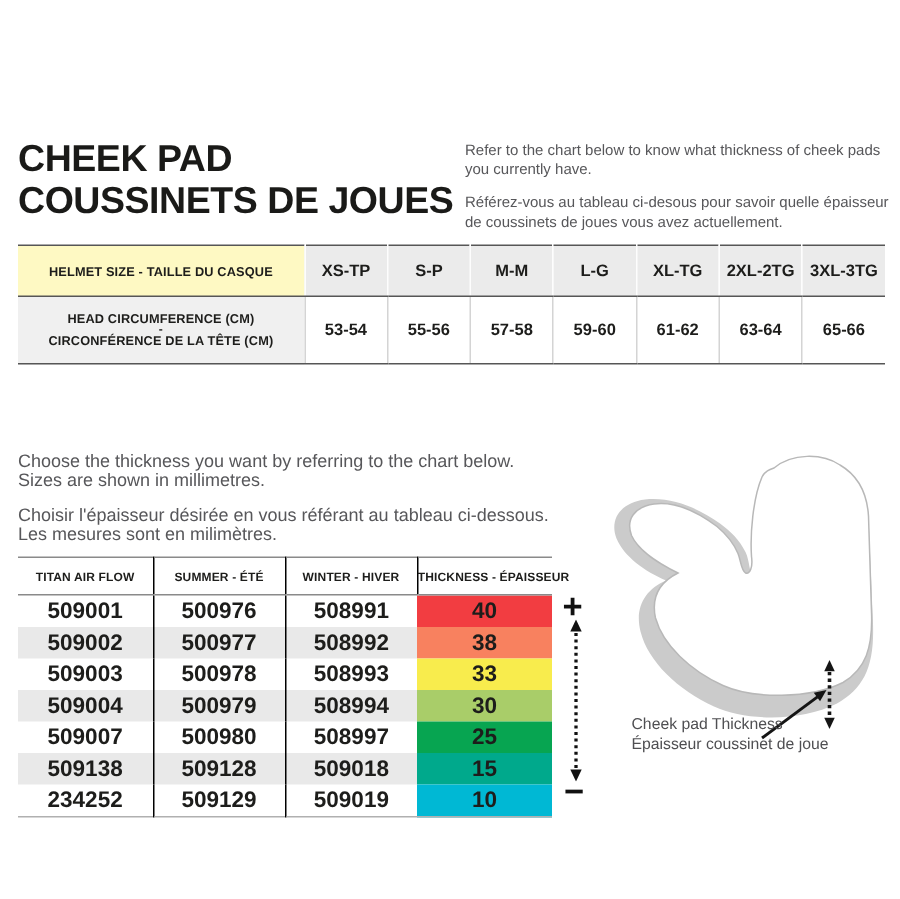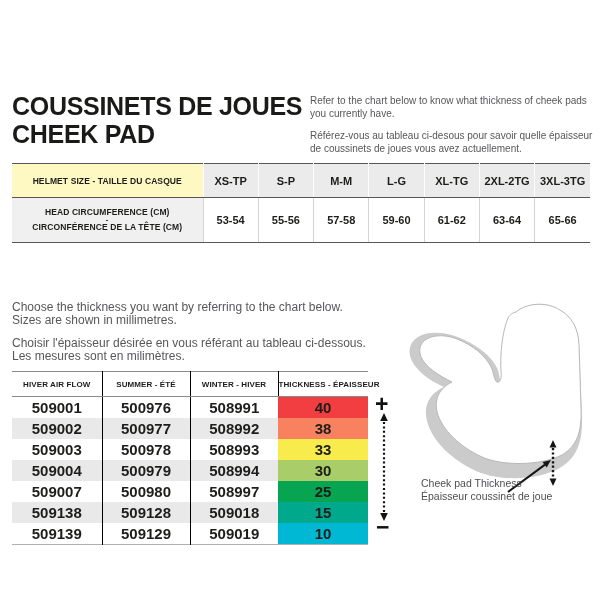--- a/index.html
+++ b/index.html
@@ -58,22 +58,22 @@
   .illu{position:absolute;left:396px;top:296px;}
   .illu-label{position:absolute;left:421px;top:477px;font-size:10.5px;line-height:13px;
               color:#4f4f52;}
 </style>
 </head>
 <body>
 
 <div class="page">
 
   <div class="title">
+    <div>CHEEK PAD</div>
     <div>COUSSINETS DE JOUES</div>
-    <div>CHEEK PAD</div>
   </div>
   <div class="intro">
     <p>Refer to the chart below to know what thickness of cheek pads you currently have.</p>
     <p>Référez-vous au tableau ci-desous pour savoir quelle épaisseur de coussinets de joues vous avez actuellement.</p>
   </div>
 
   <table class="t1">
     <colgroup>
         <col class="lblcol">
         <col>
@@ -121,21 +121,21 @@
 
   <table class="t2">
     <colgroup>
         <col style="width:90px">
         <col style="width:88px">
         <col style="width:88px">
         <col style="width:90px">
       </colgroup>
     <tbody>
         <tr class="h">
-      <td>HIVER AIR FLOW</td>
+      <td>TITAN AIR FLOW</td>
       <td>SUMMER - ÉTÉ</td>
       <td>WINTER - HIVER</td>
       <td>THICKNESS - ÉPAISSEUR</td>
     </tr>
     <tr class="d">
       <td class="num">509001</td>
       <td class="num">500976</td>
       <td class="num">508991</td>
       <td class="cth" style="background-color: rgb(242, 61, 65);">40</td>
     </tr>
@@ -163,21 +163,21 @@
       <td class="num">508997</td>
       <td class="cth" style="background-color: rgb(7, 165, 81);">25</td>
     </tr>
     <tr class="d alt">
       <td class="num">509138</td>
       <td class="num">509128</td>
       <td class="num">509018</td>
       <td class="cth" style="background-color: rgb(0, 169, 140);">15</td>
     </tr>
     <tr class="d">
-      <td class="num">509139</td>
+      <td class="num">234252</td>
       <td class="num">509129</td>
       <td class="num">509019</td>
       <td class="cth" style="background-color: rgb(0, 184, 212);">10</td>
     </tr>
   </tbody>
     </table>
 
   <span class="pm plus">+</span>
   <svg class="range-arrow" width="14" height="108" viewBox="0 0 14 108">
     <polygon points="7,0 3.2,8 10.8,8" fill="#111"></polygon>

